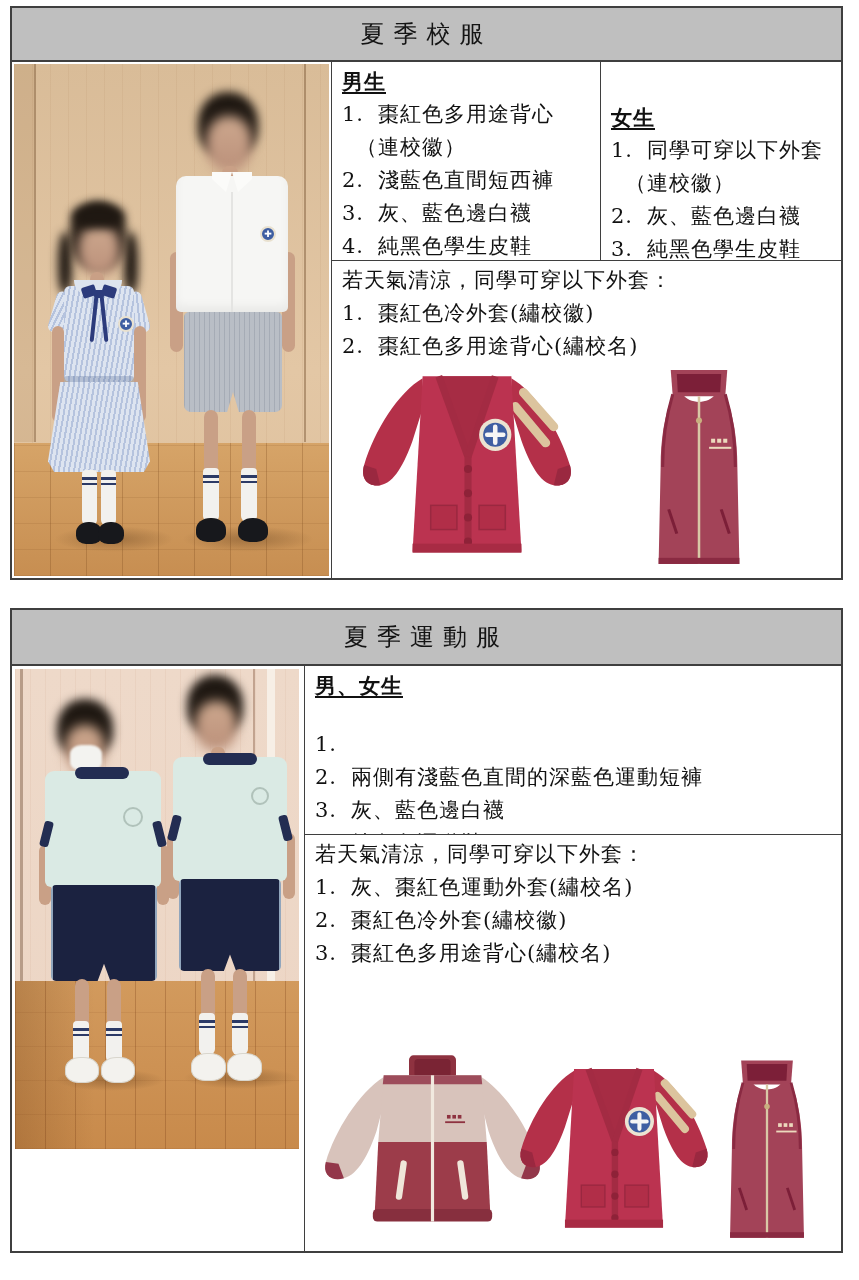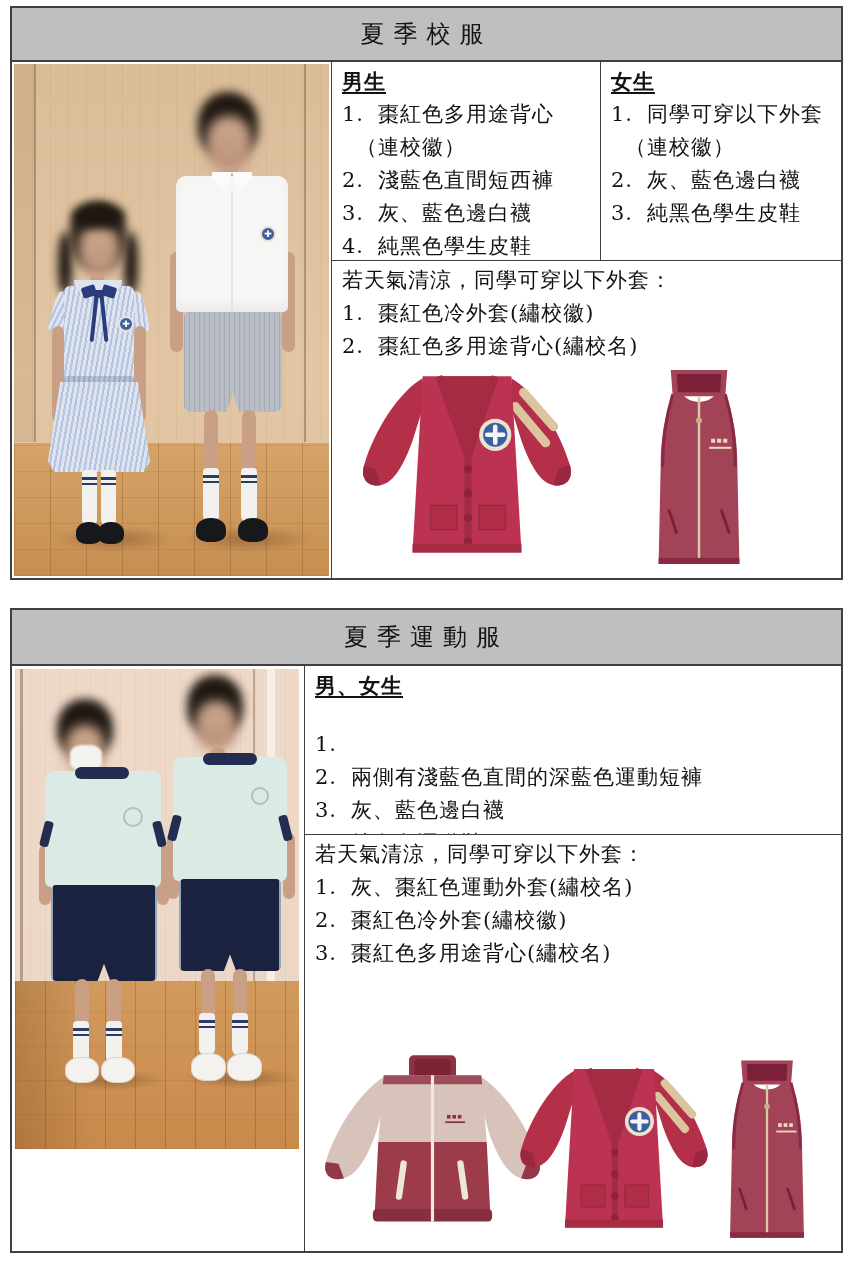--- a/index.html
+++ b/index.html
@@ -15,21 +15,21 @@
   .t1 .thead{height:52px;}
   .t2 .thead{height:54px;}
   .ttitle{font-size:24px;letter-spacing:9px;color:#141414;}
   .tbody{display:flex;}
   .t1 .tbody{height:516px;}
   .t2 .tbody{height:585px;}
   .t1left{width:320px;border-right:1px solid var(--bd);position:relative;box-sizing:border-box;}
   .t1right{flex:1;display:flex;flex-direction:column;}
   .t1rowa{height:199px;border-bottom:1px solid var(--bd);display:flex;box-sizing:border-box;}
   .boyscell{width:269px;border-right:1px solid var(--bd);box-sizing:border-box;overflow:hidden;}
-  .girlscell{flex:1;overflow:hidden;}
+  .girlscell{flex:1;overflow:hidden;margin-top:36px;}
   .t1rowb{flex:1;position:relative;overflow:hidden;}
   .t2left{width:293px;border-right:1px solid var(--bd);position:relative;box-sizing:border-box;background:#fff;}
   .t2right{flex:1;display:flex;flex-direction:column;}
   .t2rowa{height:169px;border-bottom:1px solid var(--bd);box-sizing:border-box;overflow:hidden;}
   .t2rowb{flex:1;position:relative;overflow:hidden;}
   .cellpad{padding:3px 8px 0 10px;}
   .uhead{display:inline-block;font-weight:bold;text-decoration:underline;text-underline-offset:3px;font-size:21px;line-height:33px;letter-spacing:1px;}
   .li{display:flex;font-size:21px;line-height:33px;letter-spacing:1px;}
   .num{flex:0 0 36px;}
   .cont{padding-left:14px;}

